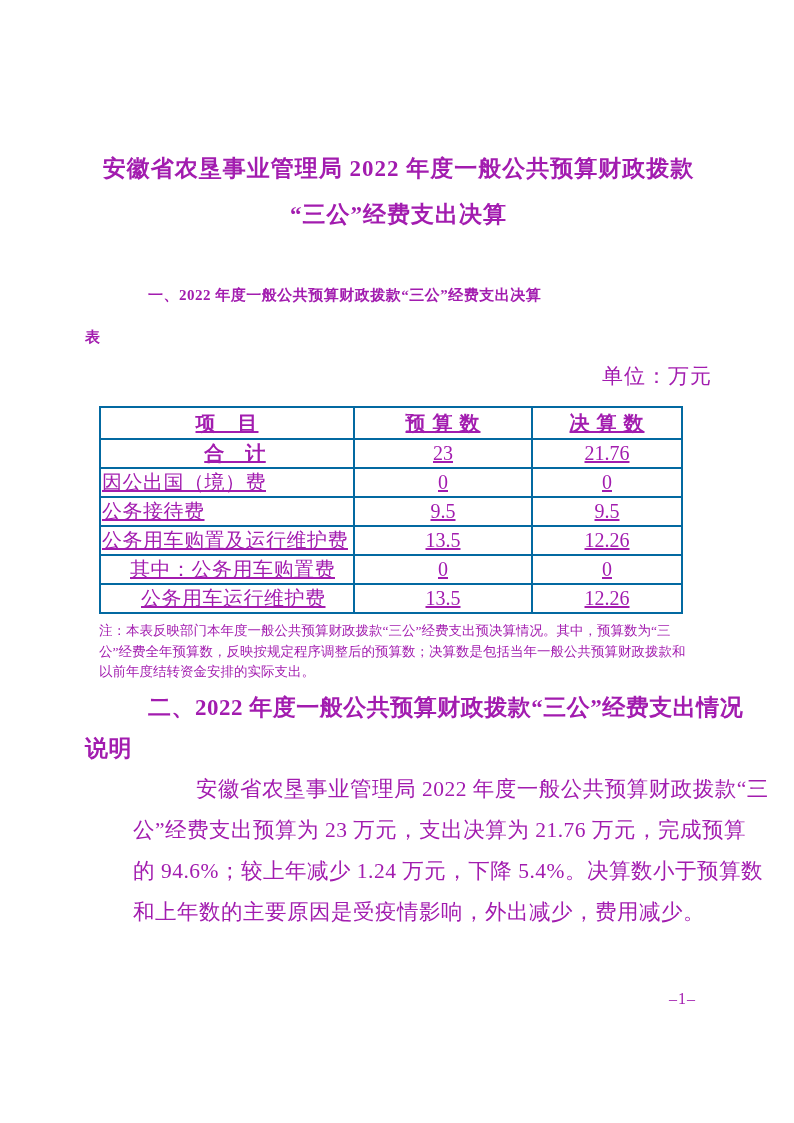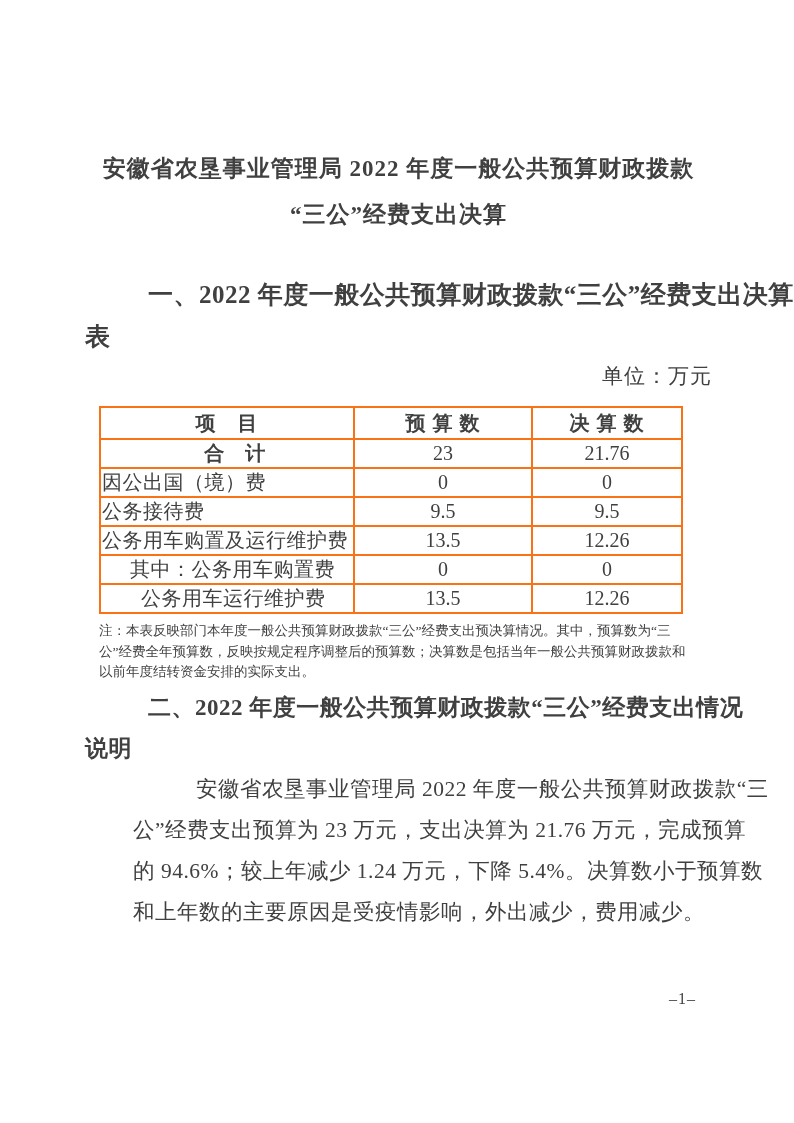--- a/index.html
+++ b/index.html
@@ -1,50 +1,51 @@
 <!DOCTYPE html>
 <html><head>
 <meta charset="utf-8">
 <style>
   html,body { margin:0; padding:0; background:#ffffff; }
   .page {
     position:relative;
     width:794px; height:1123px;
     background:#ffffff;
-    color:#404040;
+    color:#a21caf;
     font-family:"Liberation Serif","DejaVu Serif",serif;
     overflow:hidden;
   }
   .content { padding:146px 82px 0 85px; }
 
   .doc-title {
     font-size:23px; font-weight:bold; text-align:center;
     line-height:46px; white-space:pre; letter-spacing:1px;
   }
   .h-sec {
     margin-top:36px;
-    font-size:25px; font-weight:bold;
+    font-size:15px; font-weight:bold;
     line-height:42px; white-space:pre;
     text-indent:63px; letter-spacing:0.5px;
   }
   .unit-line {
     font-size:21px; line-height:36px; text-align:right; letter-spacing:1px;
   }
 
   table.budget {
     margin:12px 0 0 14px;
     border-collapse:collapse;
     table-layout:fixed;
     border:2px solid #000;
   }
   table.budget th, table.budget td {
-    border:2px solid #f97316;
+    border:2px solid #0369a1;
     font-size:20px;
     padding:0;
     overflow:hidden;
+    text-decoration:underline;
   }
   table.budget th { height:30px; font-weight:bold; text-align:center; letter-spacing:1px; }
   table.budget td { height:27px; text-align:center; }
   table.budget td.c-label { text-align:left; padding-left:1px; letter-spacing:0.5px; }
   table.budget td.c-label.center { text-align:center; padding-left:16px; font-weight:bold; }
   table.budget td.ind1 { padding-left:29px; }
   table.budget td.ind4 { padding-left:40px; }
   table.budget tr.thin td { border-bottom-width:1px; }
 
   .table-note {

